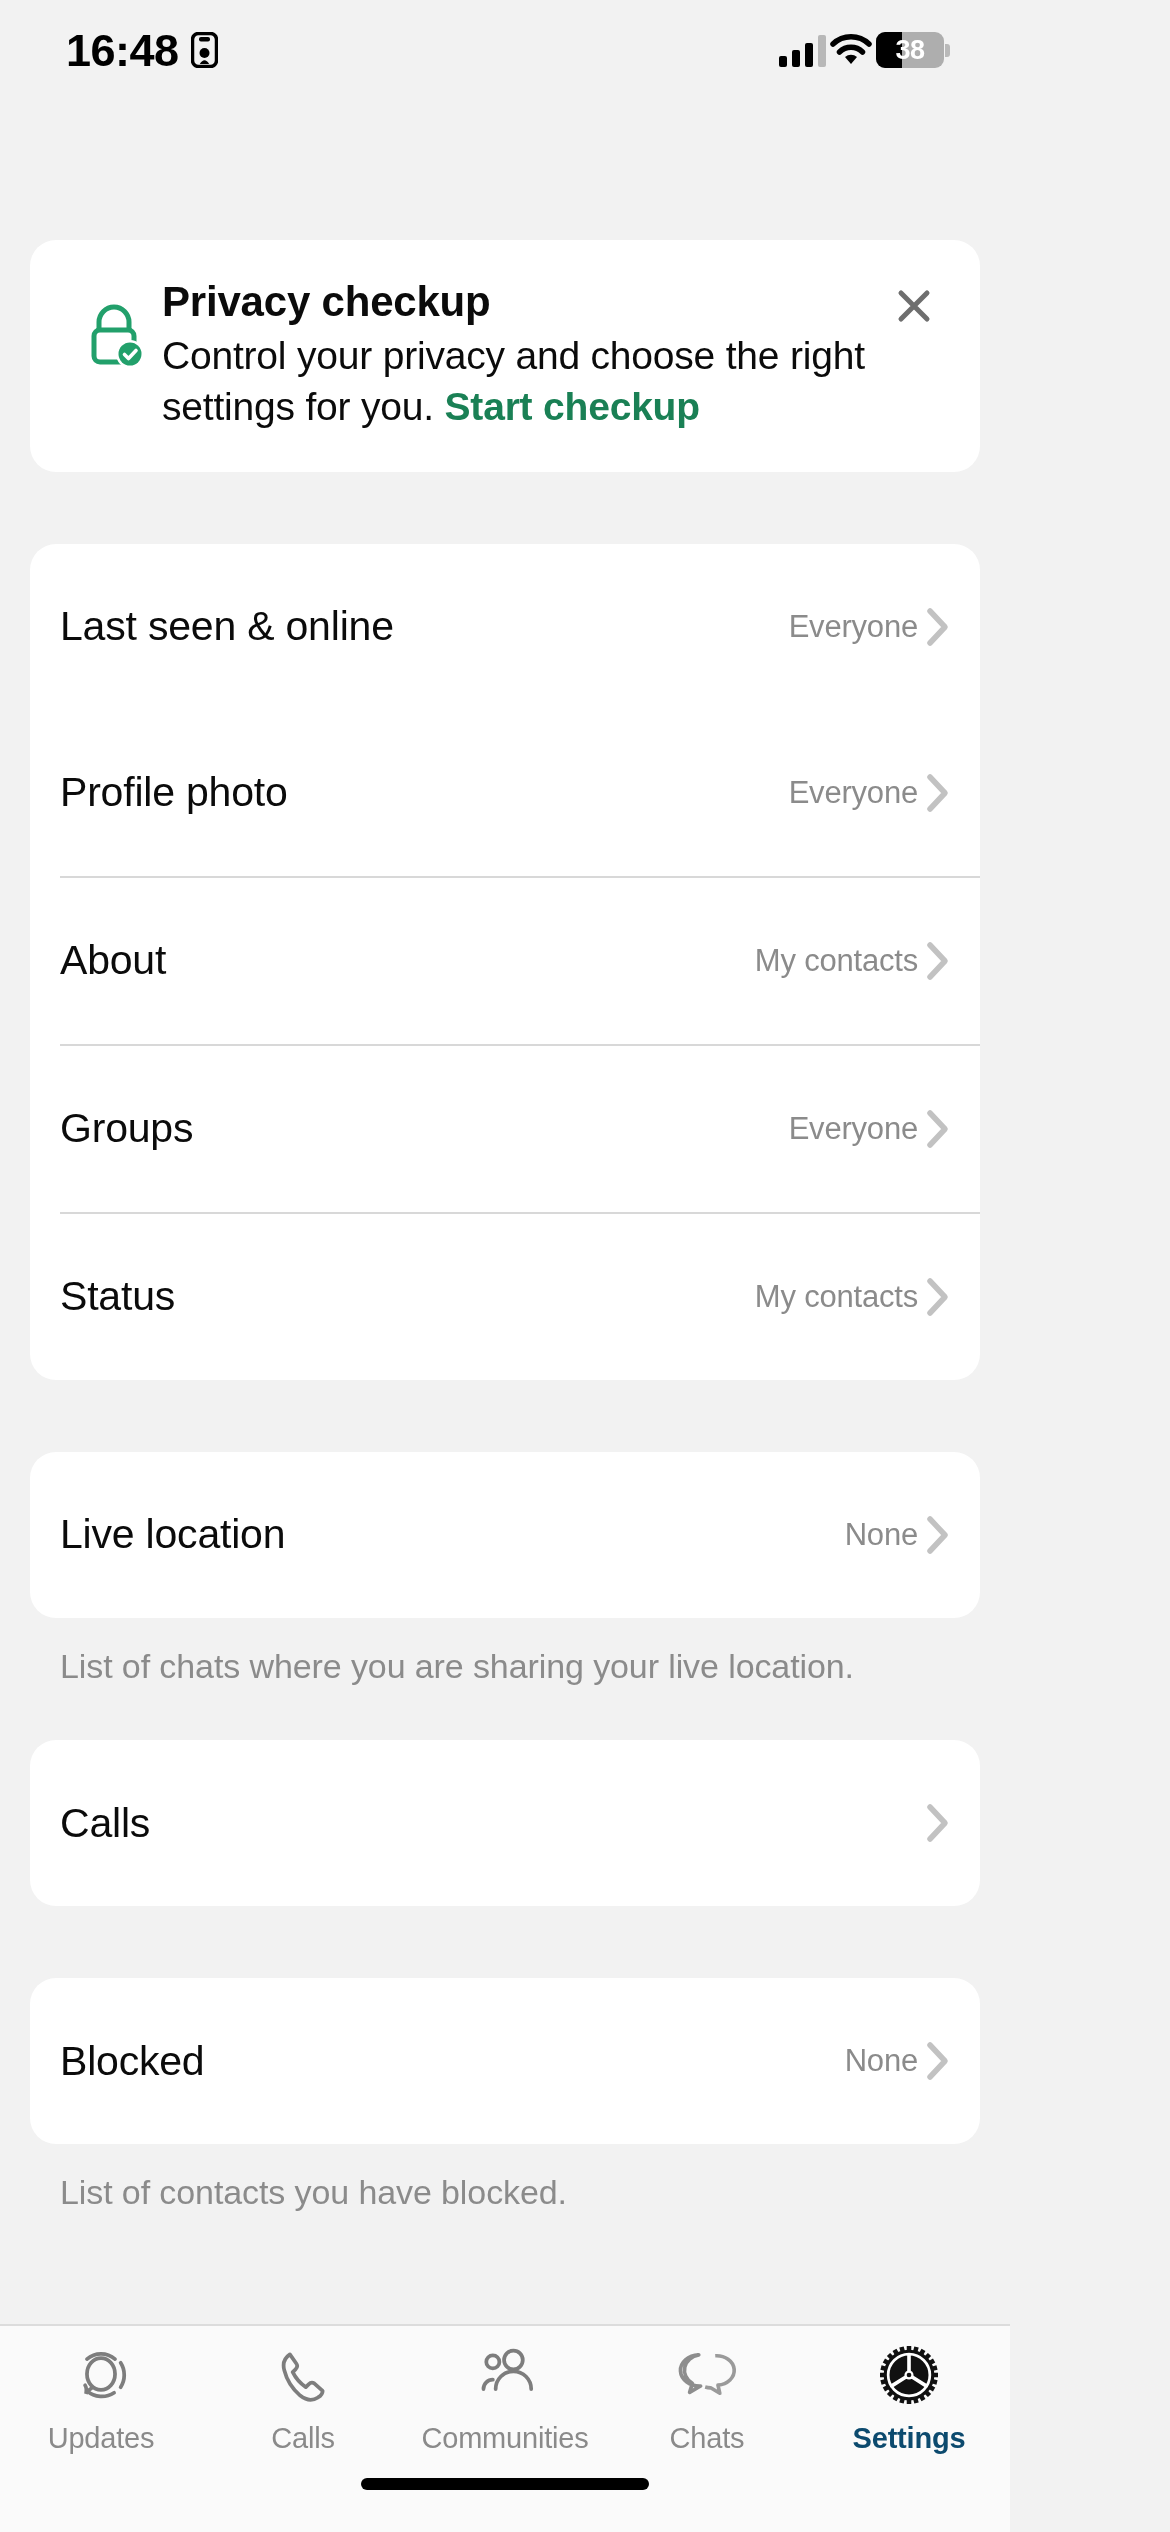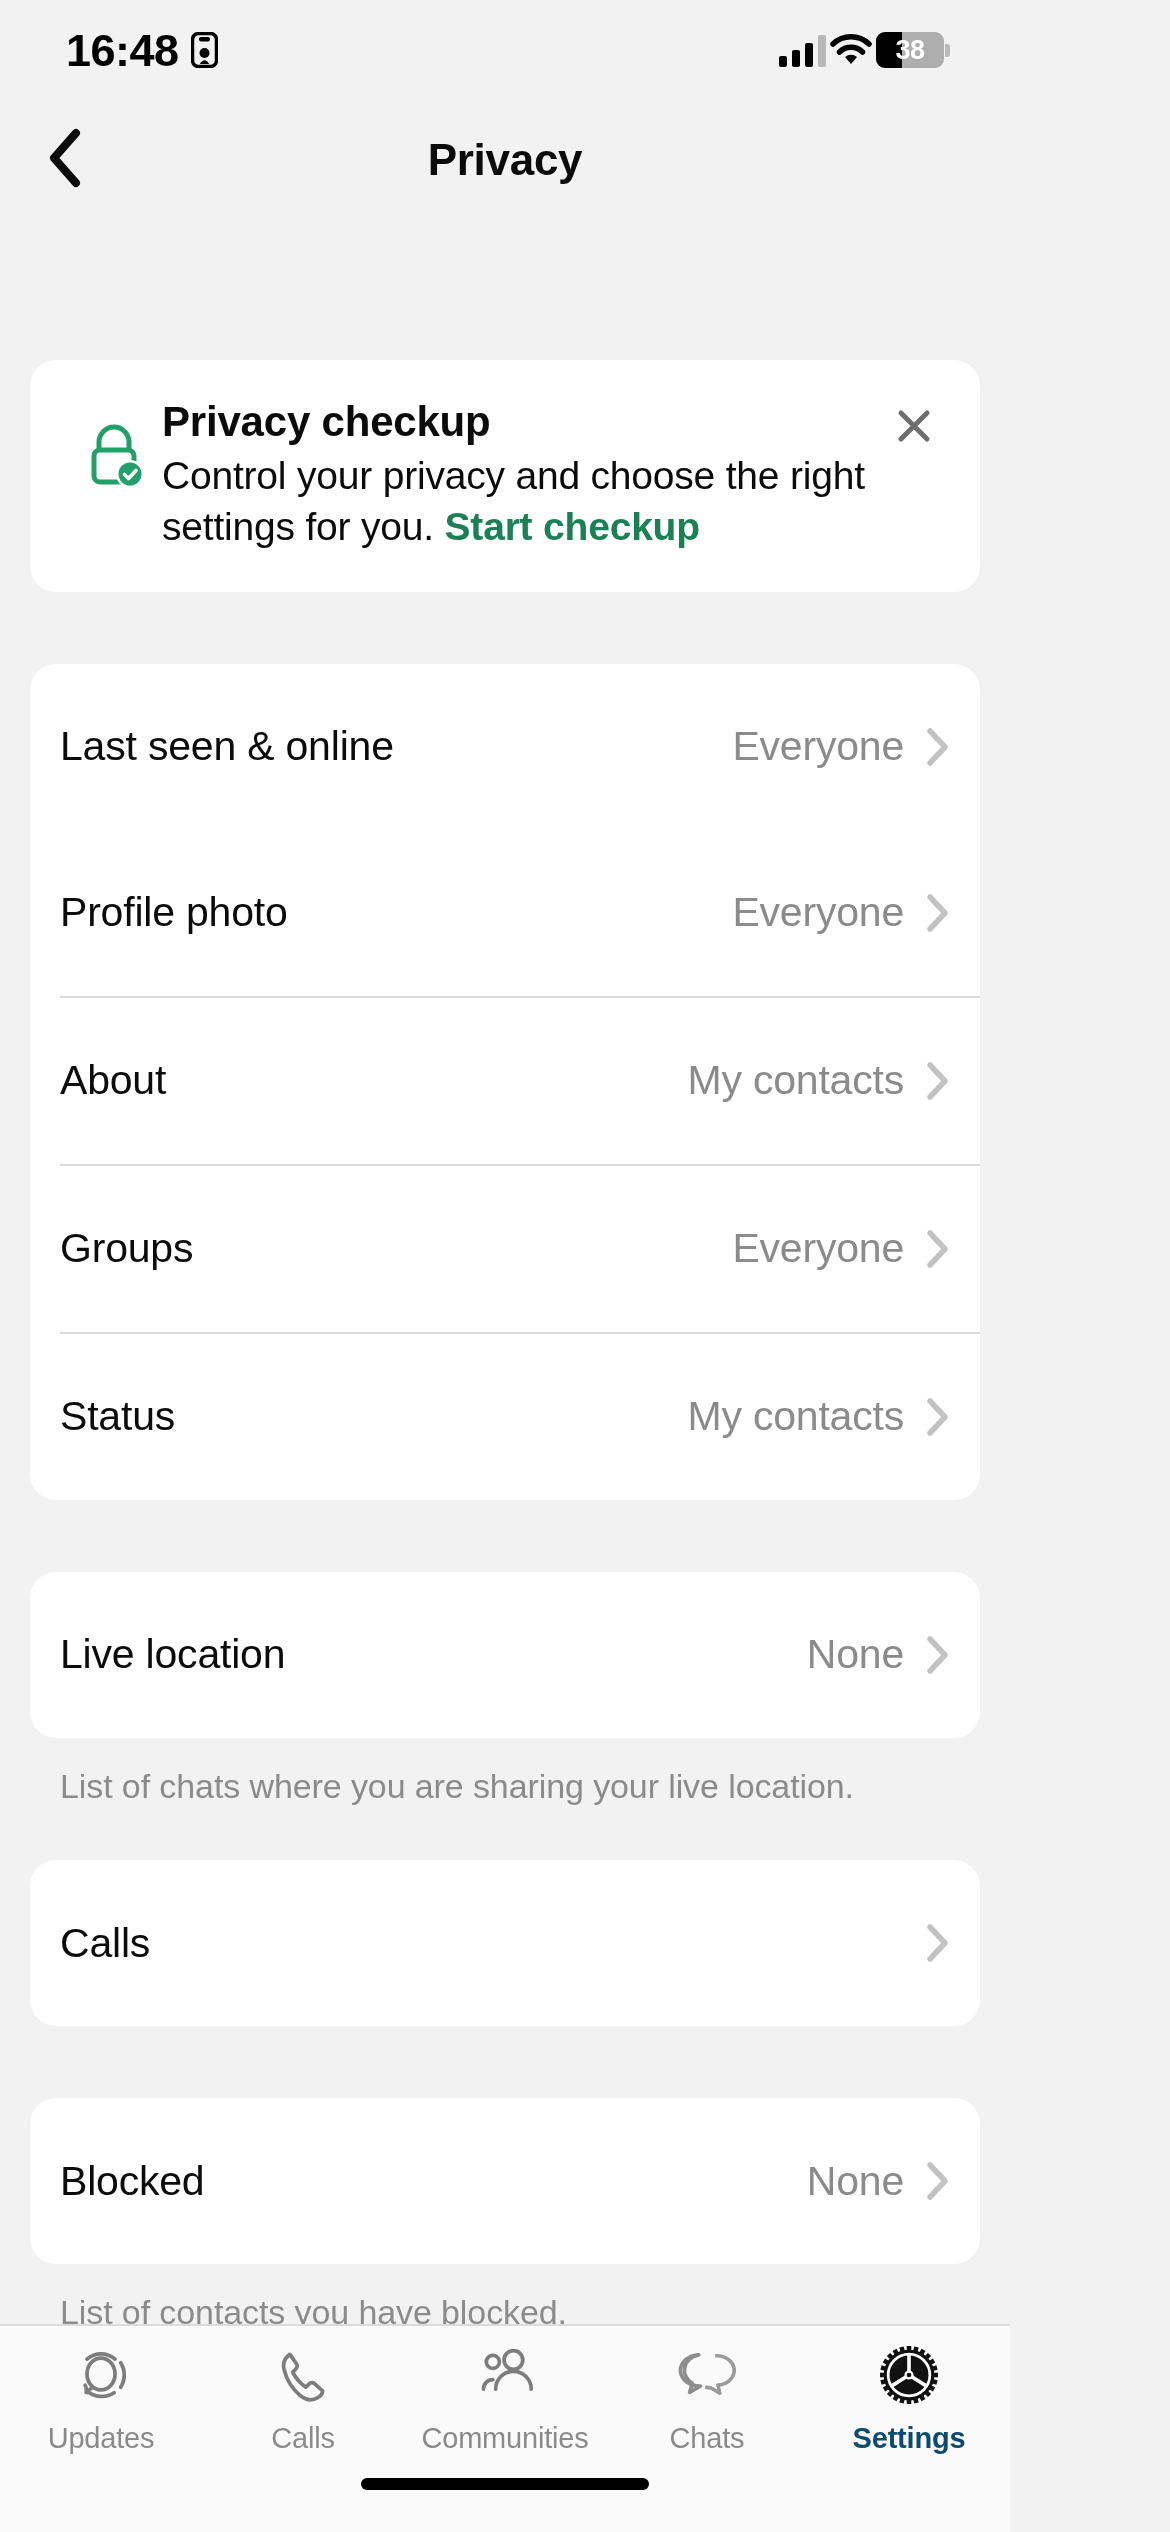--- a/index.html
+++ b/index.html
@@ -55,21 +55,21 @@
   .checkup-title { font-size:42px; font-weight:700; color:#0b0b0b; line-height:1.22; letter-spacing:-0.2px; }
   .checkup-body { font-size:39px; color:#0b0b0b; line-height:1.29; letter-spacing:-0.2px; margin-top:4px; }
   .checkup-link { color:#1a8055; font-weight:700; }
   .checkup-close { position:absolute; right:30px; top:32px; width:72px; height:72px;
                    display:flex; align-items:center; justify-content:center; }
 
   
   .group { margin-top:72px; overflow:hidden; }
   .row { display:flex; align-items:center; min-height:166px; padding:0 30px 0 30px; position:relative; }
   .row-label { flex:1 1 auto; font-size:41px; color:#0b0b0b; letter-spacing:-0.2px; }
-  .row-value { font-size:41px; color:#8b8b8b; letter-spacing:-0.2px; margin-right:22px; }
+  .row-value { font-size:31px; color:#8b8b8b; letter-spacing:-0.2px; margin-right:8px; }
   .row-chevron { width:24px; height:40px; flex:0 0 24px; }
   .sep { height:2px; background:#d8d8d8; margin-left:30px; }
 
   .caption { font-size:34px; color:#8b8b8b; letter-spacing:-0.1px; padding:26px 34px 0 30px; line-height:1.3; }
 
   .group-tight { margin-top:52px; }
 
   
   .tabbar { flex:0 0 152px; background:#fafafa; border-top:2px solid #dcdcdc;
             display:flex; align-items:flex-start; padding-top:18px; }
@@ -115,30 +115,20 @@
       <span class="battery">
         <span class="batt-body">
           <span class="batt-fill" style="width: 38%;"></span>
         </span>
         <span class="batt-num">38</span>
         <span class="batt-cap"></span>
       </span>
     </div>
   </div>
 
-  <div class="navbar">
-    <div class="nav-back">
-      <span>
-        <svg viewBox="0 0 36 60" width="36" height="60" aria-hidden="true">
-          <path d="M30 5 L8 30 L30 55" fill="none" stroke="#0b0b0b" stroke-width="8" stroke-linecap="round" stroke-linejoin="round"></path>
-        </svg>
-      </span>
-    </div>
-    <div class="nav-title">Privacy</div>
-  </div>
 
   <div class="content">
 
     <div class="card checkup">
       <div class="checkup-icon">
         <svg viewBox="0 0 60 66" width="60" height="66" aria-hidden="true">
           <path d="M15 28 v-8 a15 15 0 0 1 30 0 v8" fill="none" stroke="#22a06b" stroke-width="5"></path>
           <rect x="10" y="28" width="40" height="32" rx="6" fill="none" stroke="#22a06b" stroke-width="5"></rect>
           <circle cx="46" cy="52" r="14" fill="#fff"></circle>
           <circle cx="46" cy="52" r="11.5" fill="#22a06b"></circle>

